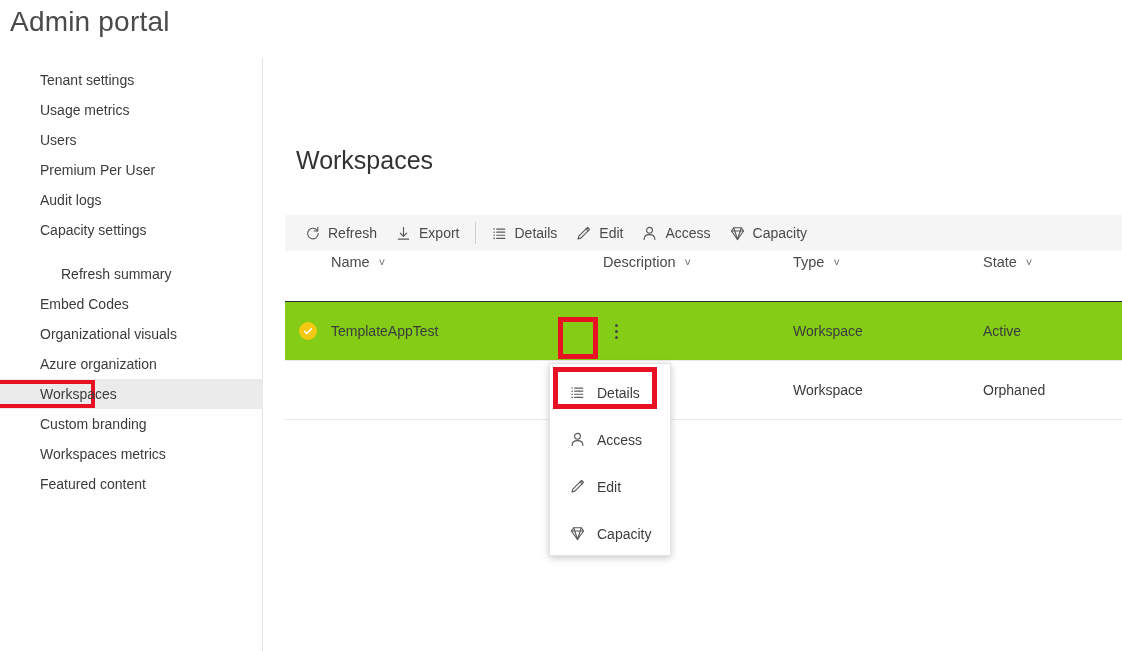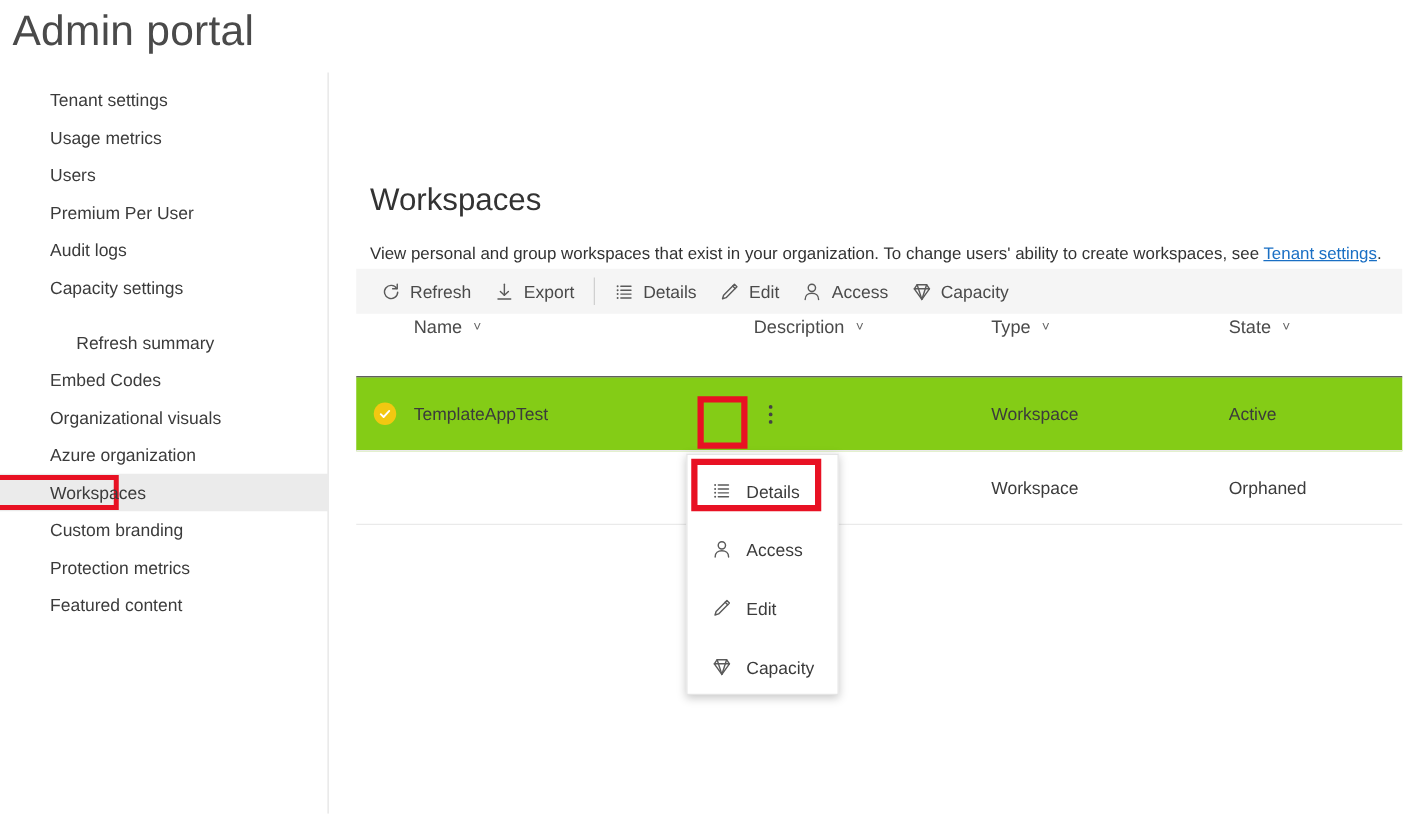--- a/index.html
+++ b/index.html
@@ -14,21 +14,21 @@
     color: #333333;
     overflow: hidden;
     position: relative;
   }
 
   
   .app-title {
     position: absolute;
     left: 10px;
     top: 6px;
-    font-size: 34px;
+    font-size: 28px;
     font-weight: 400;
     color: #4a4a4a;
     letter-spacing: 0.2px;
   }
 
   
   .sidebar {
     position: absolute;
     left: 0;
     top: 58px;
@@ -282,32 +282,29 @@
       <div class="nav-item"><span class="nav-label">Users</span></div>
       <div class="nav-item"><span class="nav-label">Premium Per User</span></div>
       <div class="nav-item"><span class="nav-label">Audit logs</span></div>
       <div class="nav-item"><span class="nav-label">Capacity settings</span></div>
       <div class="nav-item indent"><span class="nav-label">Refresh summary</span></div>
       <div class="nav-item"><span class="nav-label">Embed Codes</span></div>
       <div class="nav-item"><span class="nav-label">Organizational visuals</span></div>
       <div class="nav-item"><span class="nav-label">Azure organization</span></div>
       <div class="nav-item selected boxed"><div class="hl-box"></div><span class="nav-label">Workspaces</span></div>
       <div class="nav-item"><span class="nav-label">Custom branding</span></div>
-      <div class="nav-item"><span class="nav-label">Protection metrics</span></div>
+      <div class="nav-item"><span class="nav-label">Workspaces metrics</span></div>
       <div class="nav-item"><span class="nav-label">Featured content</span></div>
     </div>
 </div>
 
 <div class="main">
 
   <div class="page-title">Workspaces</div>
 
-  <div class="page-subtitle">
-    <span>View personal and group workspaces that exist in your organization. To change users' ability to create workspaces, see </span><a href="#">Tenant settings</a><span>.</span>
-  </div>
 
   <div class="commandbar" id="commandbar">
       <div class="cmd">
         <svg width="17" height="17" viewBox="0 0 18 18">
           <path d="M14.2 6.2A5.6 5.6 0 1 0 15 9.2" fill="none" stroke="#5a5a5a" stroke-width="1.2" stroke-linecap="round" stroke-linejoin="round"></path>
           <path d="M14.6 2.4v3.9h-3.9" fill="none" stroke="#5a5a5a" stroke-width="1.2" stroke-linecap="round" stroke-linejoin="round"></path>
         </svg>
         <span>Refresh</span>
       </div>
       <div class="cmd">

